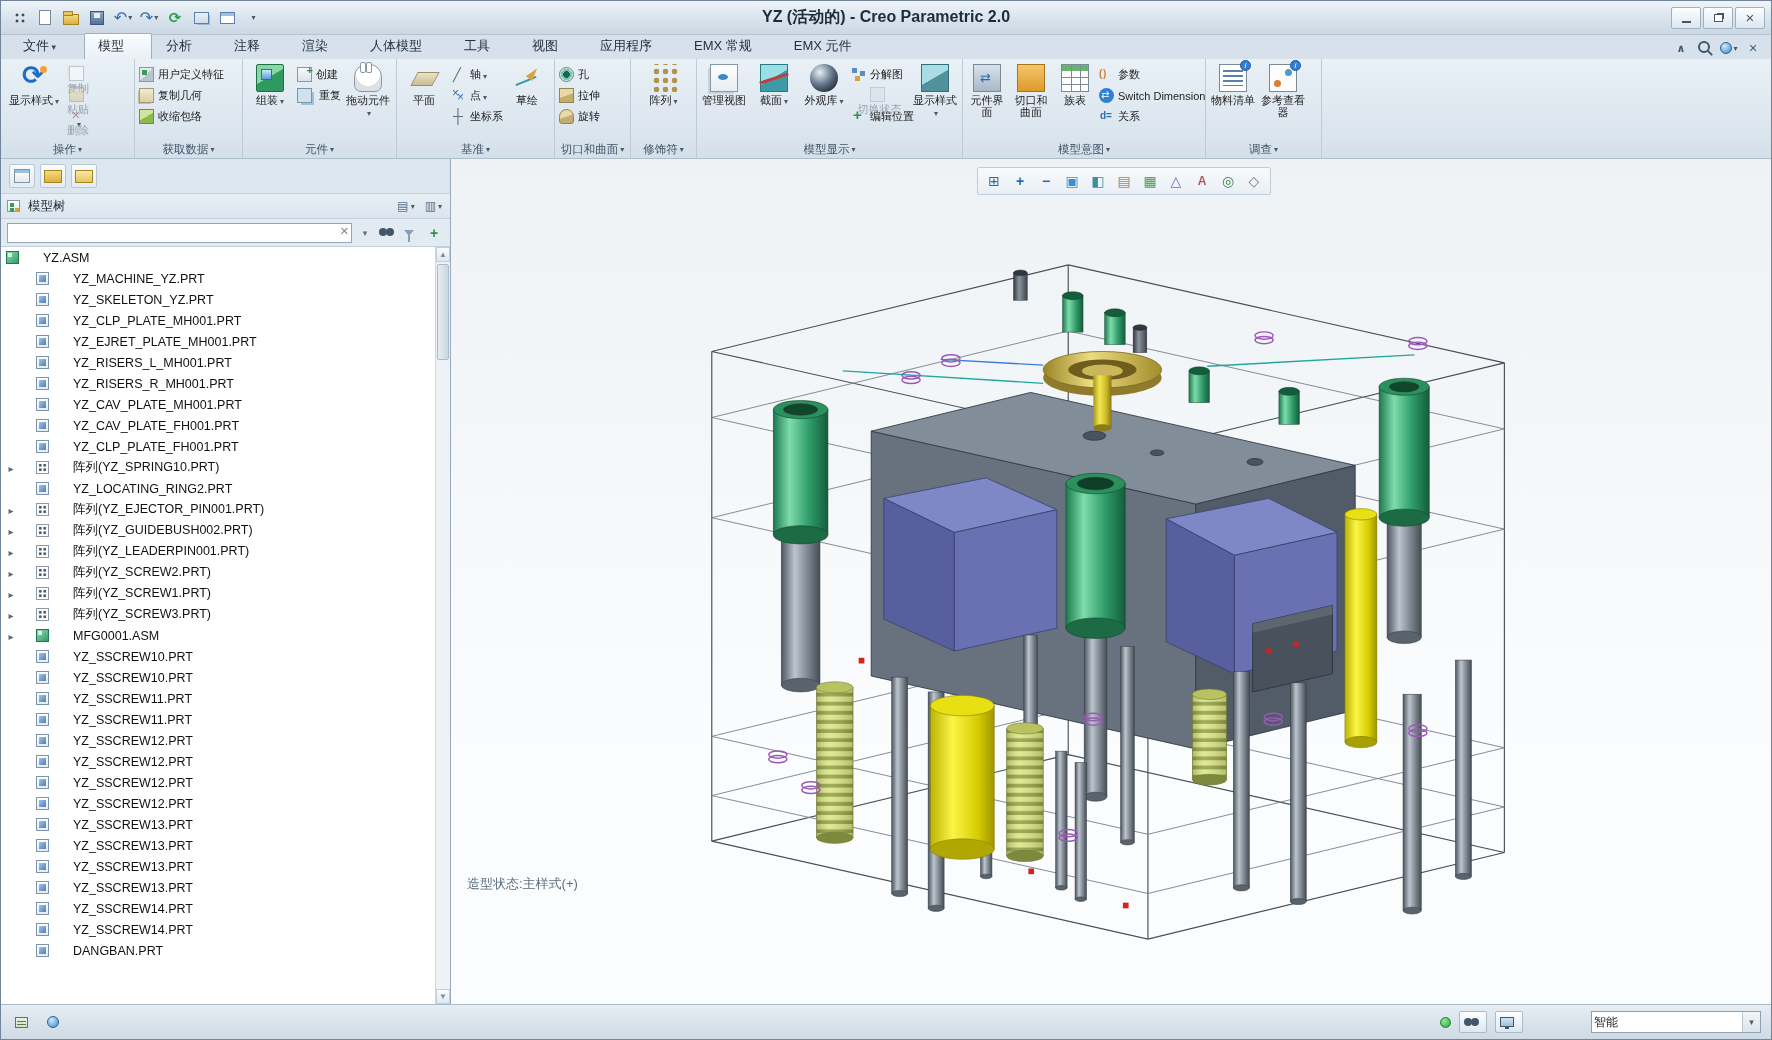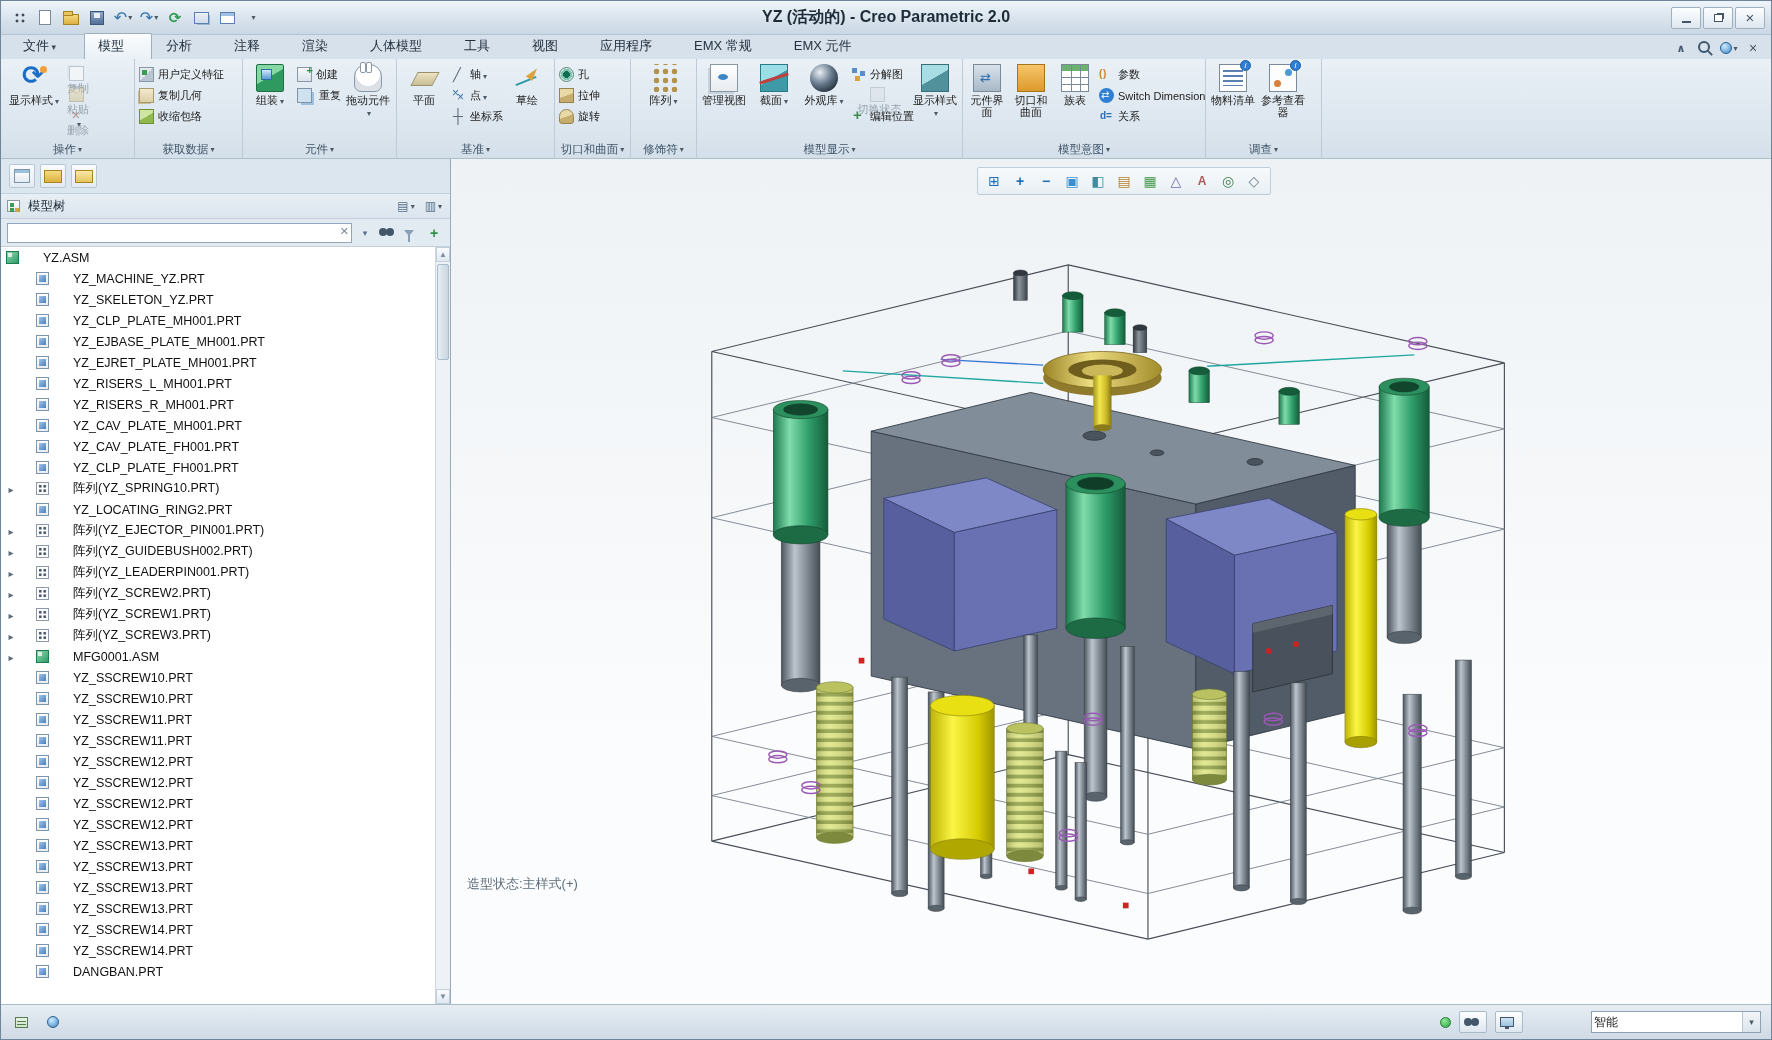--- a/index.html
+++ b/index.html
@@ -575,25 +575,20 @@
           </div>
             <div class="trow" data-name="model-tree-item" data-type="prt" data-indent="1">
             <span class="arrow" data-name="expand-icon"></span>
             <span class="node-ic" data-name="node-type-icon"></span>
             <span class="tlabel">YZ_SKELETON_YZ.PRT</span>
           </div>
             <div class="trow" data-name="model-tree-item" data-type="prt" data-indent="1">
             <span class="arrow" data-name="expand-icon"></span>
             <span class="node-ic" data-name="node-type-icon"></span>
             <span class="tlabel">YZ_CLP_PLATE_MH001.PRT</span>
-          </div>
-            <div class="trow" data-name="model-tree-item" data-type="prt" data-indent="1">
-            <span class="arrow" data-name="expand-icon"></span>
-            <span class="node-ic" data-name="node-type-icon"></span>
-            <span class="tlabel">YZ_EJBASE_PLATE_MH001.PRT</span>
           </div>
             <div class="trow" data-name="model-tree-item" data-type="prt" data-indent="1">
             <span class="arrow" data-name="expand-icon"></span>
             <span class="node-ic" data-name="node-type-icon"></span>
             <span class="tlabel">YZ_EJRET_PLATE_MH001.PRT</span>
           </div>
             <div class="trow" data-name="model-tree-item" data-type="prt" data-indent="1">
             <span class="arrow" data-name="expand-icon"></span>
             <span class="node-ic" data-name="node-type-icon"></span>
             <span class="tlabel">YZ_RISERS_L_MH001.PRT</span>

